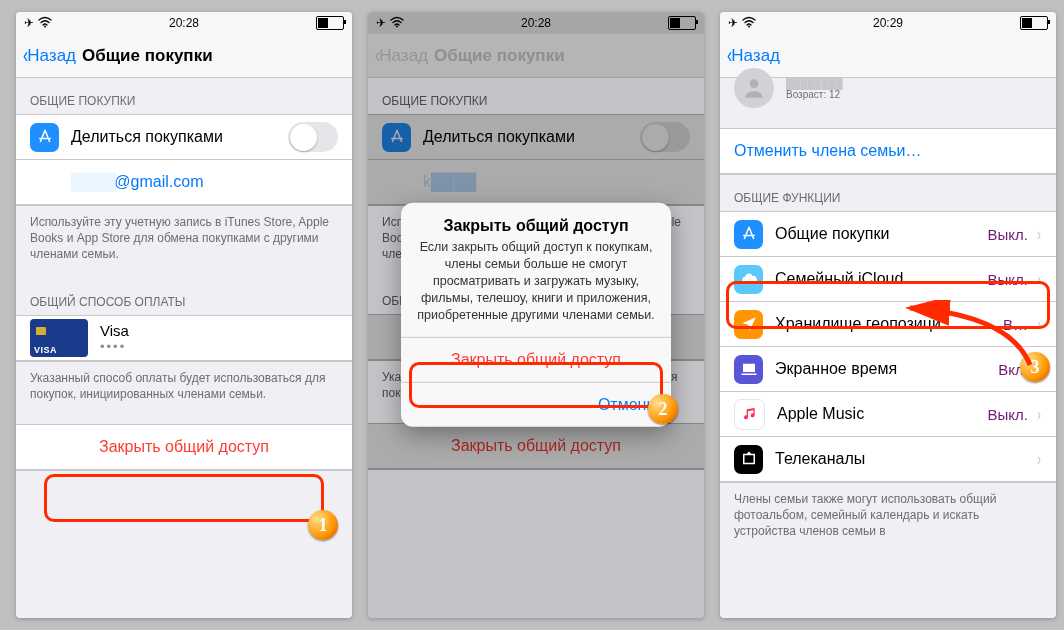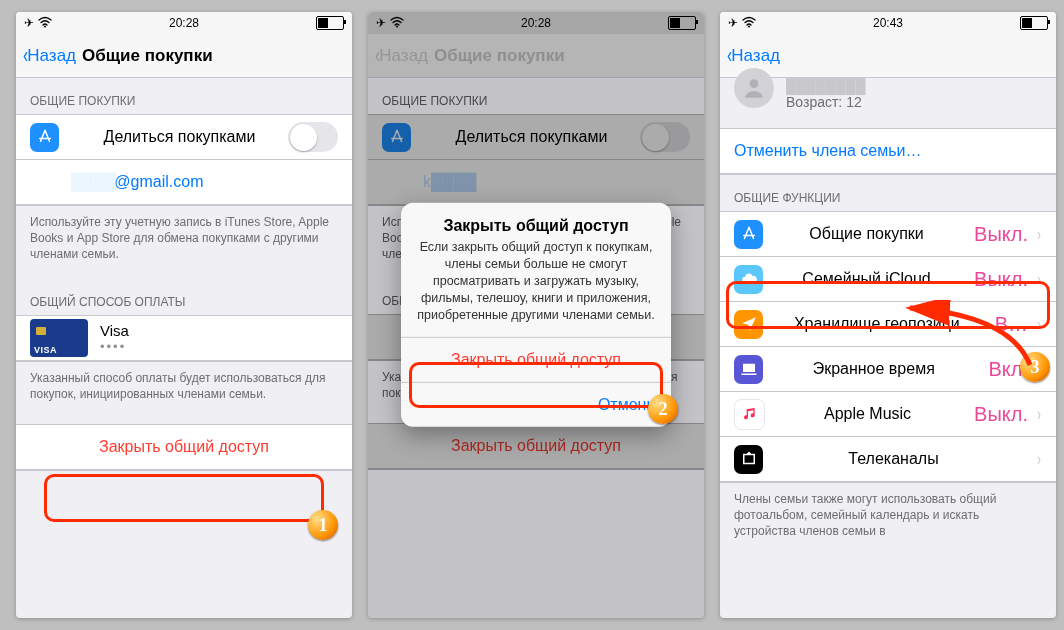--- a/index.html
+++ b/index.html
@@ -99,22 +99,22 @@
     min-height:44px;
     display:flex;
     align-items:center;
     padding:0 14px;
     font-size:16px;
     color:#000;
     border-top:1px solid #c8c7cc;
   }
   .cell:last-child {border-bottom:1px solid #c8c7cc;}
   .group {border-bottom:1px solid #c8c7cc;}
-  .cell .label {flex:1 1 auto;text-align:center;}
-  .cell .value {color:#ec4899;font-size:20px;padding-left:16px;}
+  .cell .label {flex:1 1 auto;}
+  .cell .value {color:#701a75;font-size:15px;padding-left:16px;}
   .cell .chev-right {
     color:#c7c7cc;
     margin-left:8px;
     font-size:18px;
     transform:scaleX(.6);
   }
   .appicon {
     width:29px;height:29px;border-radius:7px;margin-right:12px;flex:none;
     display:flex;align-items:center;justify-content:center;font-size:16px;color:#fff;
   }
@@ -193,21 +193,21 @@
 
   .avatar {
     width:40px;height:40px;border-radius:50%;background:#d1d1d6;margin-right:12px;flex:none;
     display:flex;align-items:center;justify-content:center;color:#fff;
   }
 
   svg.arrow {position:absolute;pointer-events:none;}
 
   .member-row {padding-top:0;padding-bottom:6px;align-items:flex-start;border-top:none;}
   .member-row .avatar {margin-top:-10px;}
-  .member-row .info {display:flex;flex-direction:column;font-size:14px;color:#6d6d72;}
+  .member-row .info {display:flex;flex-direction:column;font-size:10px;color:#6d6d72;}
 </style>
 </head>
 <body>
 
 <div class="stage">
 
   <div class="phone">
     <div class="statusbar">
       <div class="status-left">
         <span class="airplane">✈</span>
@@ -355,21 +355,21 @@
     <div class="statusbar">
       <div class="status-left">
         <span class="airplane">✈</span>
         <span class="wifi">
           <svg width="14" height="12" viewBox="0 0 14 12">
               <path d="M1 4 Q7 -1 13 4 M3 6.5 Q7 3 11 6.5 M5 9 Q7 7 9 9" stroke="#000" stroke-width="1.3" fill="none" stroke-linecap="round"></path>
               <circle cx="7" cy="10.5" r="1" fill="#000"></circle>
             </svg>
         </span>
       </div>
-      <div>20:43</div>
+      <div>20:29</div>
       <div class="status-right">
           <div class="battery">
             <div class="fill"></div>
           </div>
         </div>
     </div>
     <div class="navbar">
       <div class="back">
         <span class="chev">‹</span>
         <span>Назад</span>

